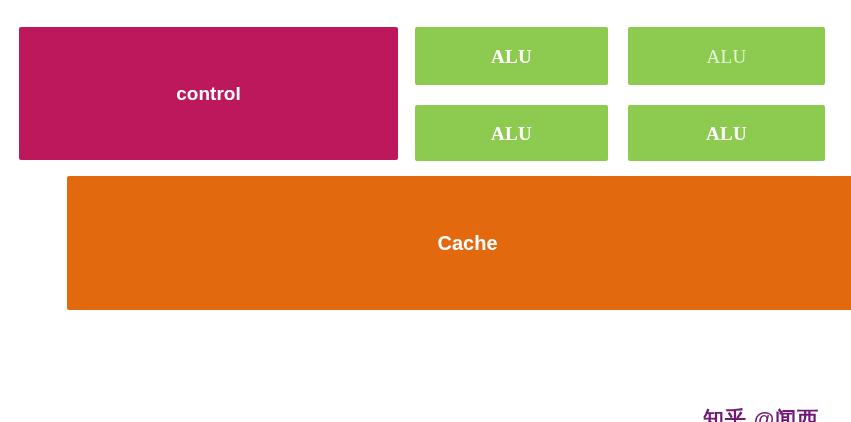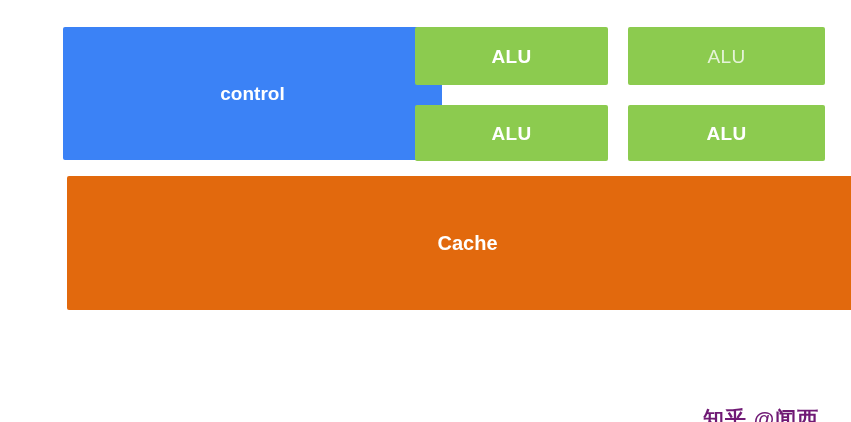--- a/index.html
+++ b/index.html
@@ -27,31 +27,31 @@
     color: #ffffff;
     line-height: 1;
     user-select: none;
   }
   
   .control-block {
     left: 19px;
     top: 27px;
     width: 379px;
     height: 133px;
-    background: #3b82f6;
+    background: #be185d;
     font-size: 19px;
     font-weight: bold;
-    margin-left: 44px;
   }
   
   .alu-block {
     background: #8ccb4f;
     font-size: 19px;
     font-weight: bold;
     letter-spacing: 0.3px;
+    font-family: Liberation Serif, serif;
   }
   .alu-faded {
     font-weight: normal;
     color: #ffffff;
     opacity: 0.78;
   }
   .alu-r1c1 { left: 415px; top: 27px;  width: 193px; height: 58px; }
   .alu-r1c2 { left: 628px; top: 27px;  width: 197px; height: 58px; }
   .alu-r2c1 { left: 415px; top: 105px; width: 193px; height: 56px; }
   .alu-r2c2 { left: 628px; top: 105px; width: 197px; height: 56px; }

